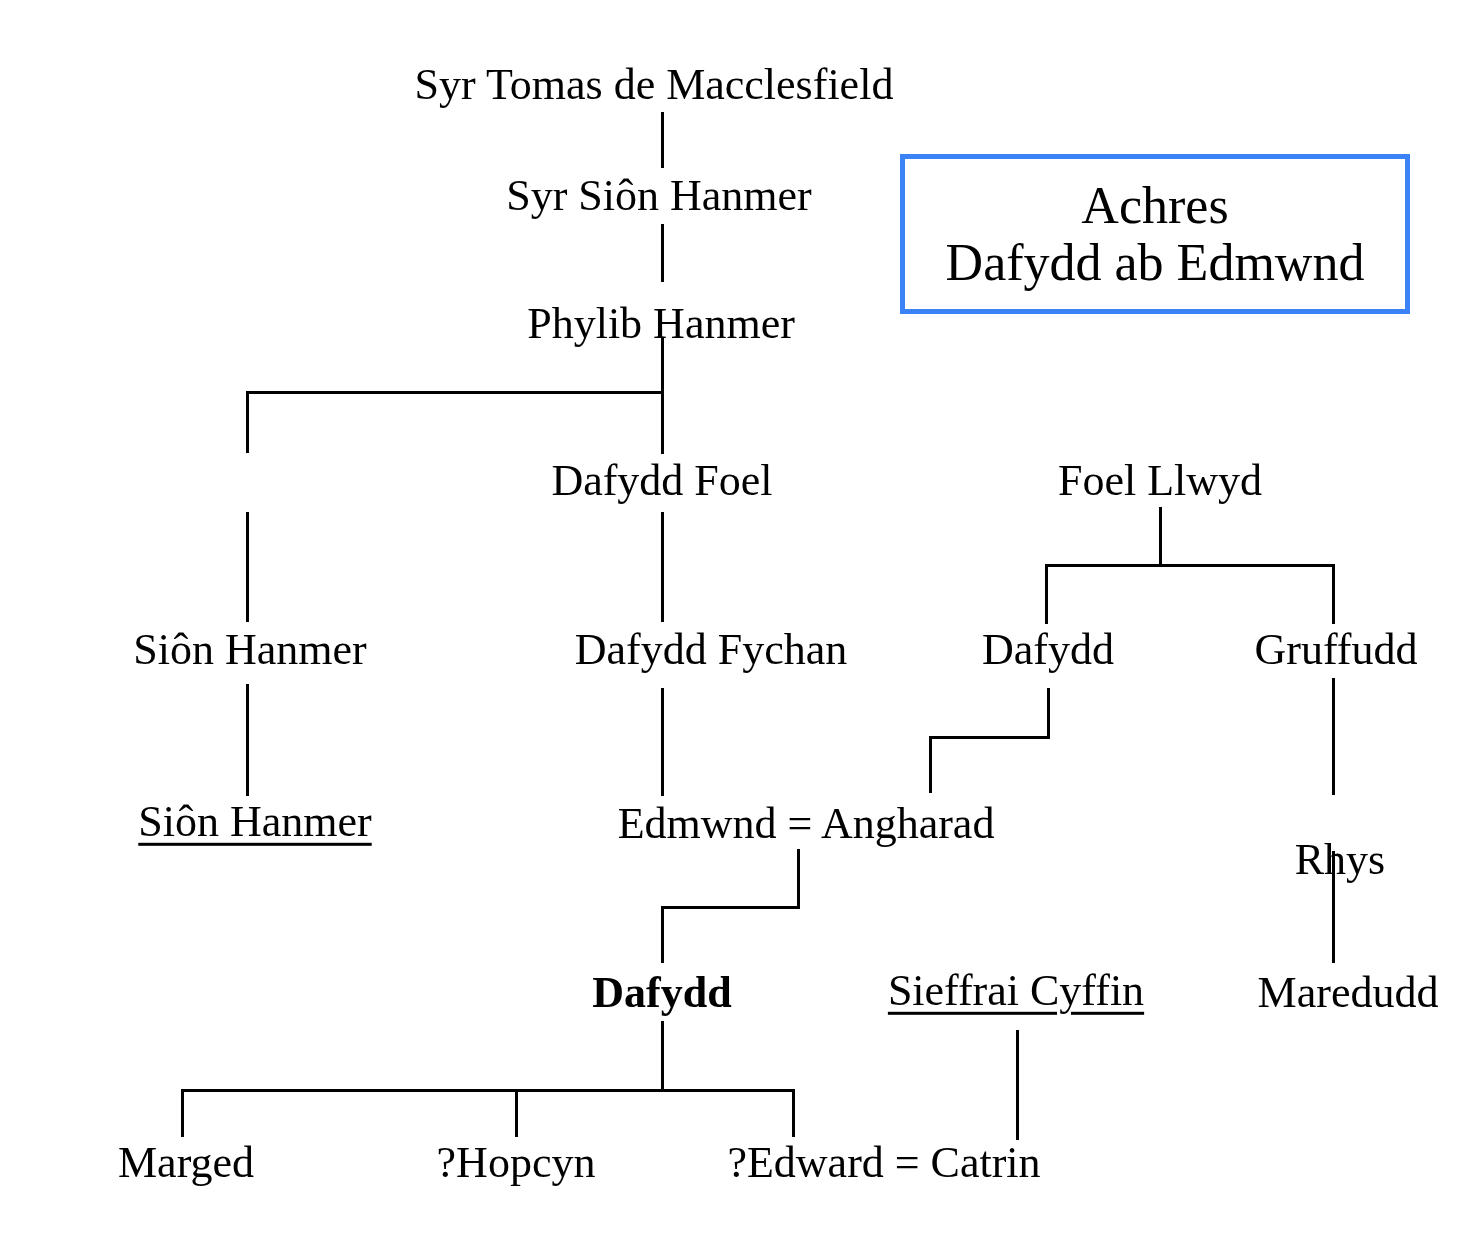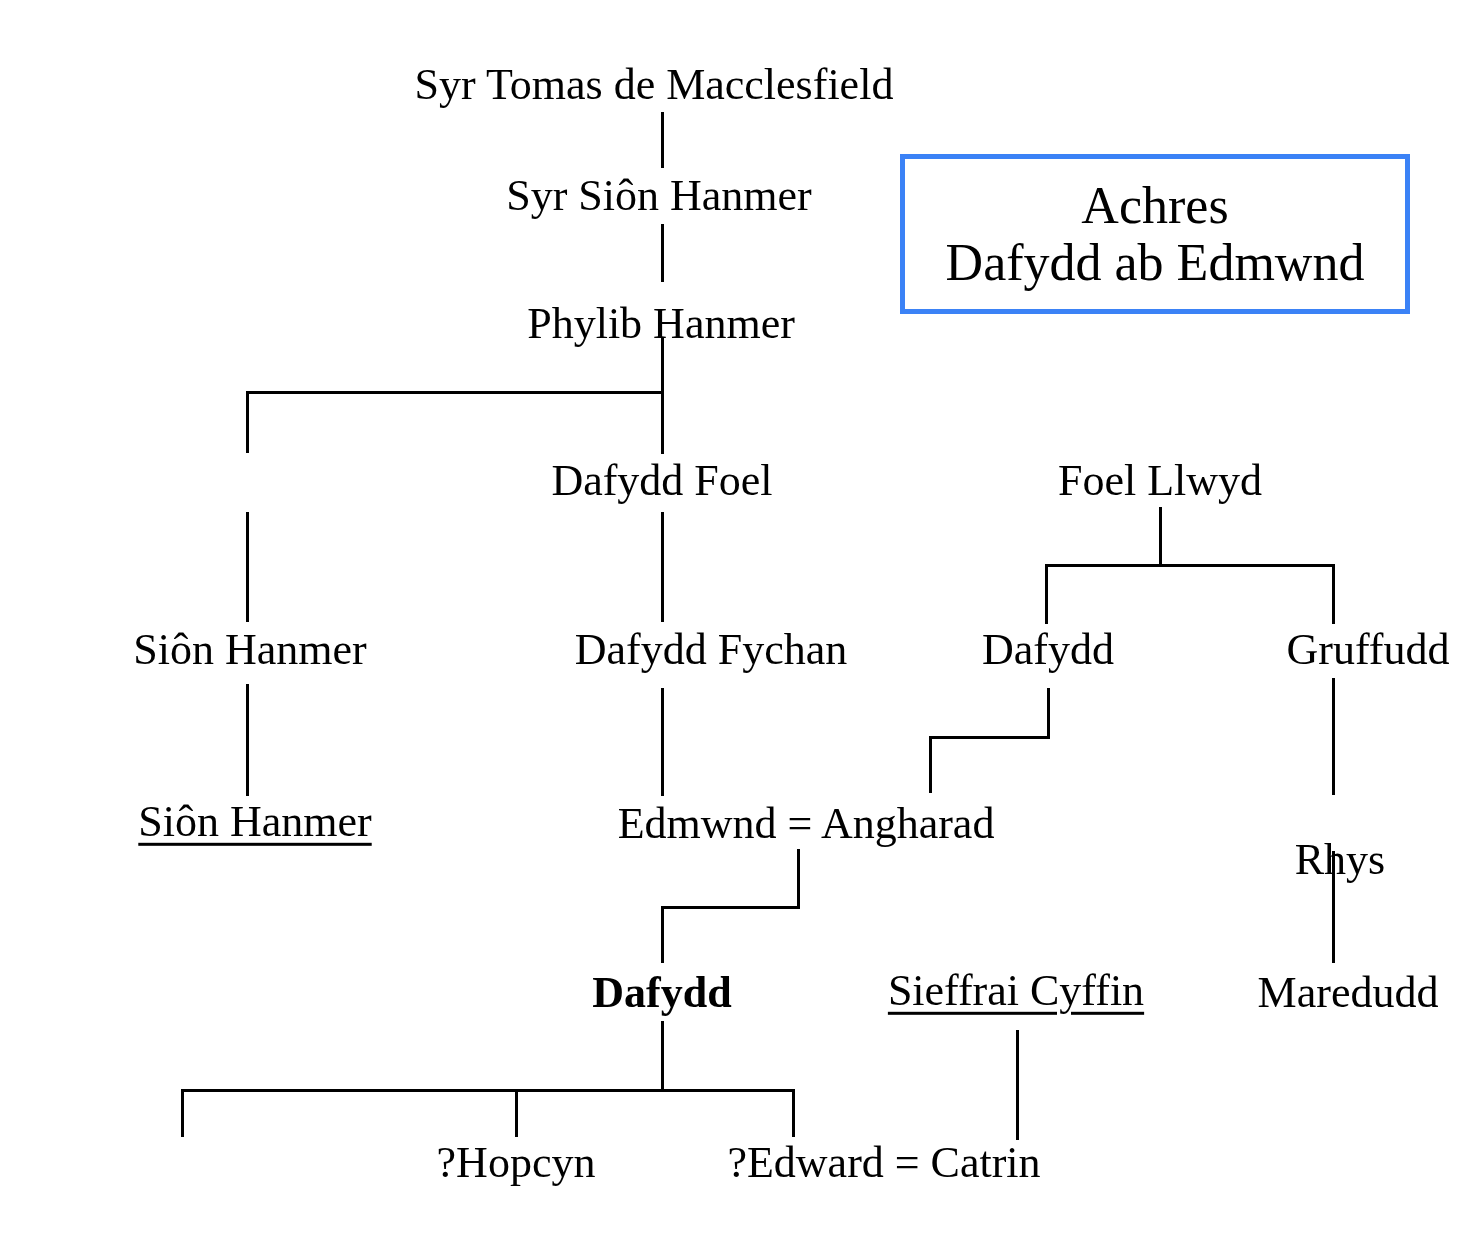--- a/index.html
+++ b/index.html
@@ -96,26 +96,27 @@
   <div class="node" style="left:654px; top:85px;">Syr Tomas de Macclesfield</div>
   <div class="node" style="left:659px; top:196px;">Syr Siôn Hanmer</div>
   <div class="node" style="left:661px; top:308px;margin-top:16px;">Phylib Hanmer</div>
 
   <div class="node" style="left:662px; top:481px;">Dafydd Foel</div>
   <div class="node" style="left:1160px; top:481px;">Foel Llwyd</div>
 
   <div class="node" style="left:250px; top:650px;">Siôn Hanmer</div>
   <div class="node" style="left:663px; top:650px;margin-left:48px;">Dafydd Fychan</div>
   <div class="node" style="left:1048px; top:650px;">Dafydd</div>
-  <div class="node" style="left:1336px; top:650px;margin-left:32px;">Gruffudd</div>
+  <div class="node" style="left:1336px; top:650px;">Gruffudd</div>
 
   <div class="node underline" style="left:255px; top:822px;">Siôn Hanmer</div>
   <div class="node" style="left:806px; top:824px;">Edmwnd = Angharad</div>
   <div class="node" style="left:1340px; top:860px;">Rhys</div>
 
   <div class="node bold" style="left:662px; top:993px;">Dafydd</div>
   <div class="node underline" style="left:1016px; top:991px;">Sieffrai Cyffin</div>
   <div class="node" style="left:1348px; top:993px;">Maredudd</div>
 
+  <div class="node" style="left:186px; top:1163px;">Marged</div>
   <div class="node" style="left:516px; top:1163px;">?Hopcyn</div>
   <div class="node" style="left:884px; top:1163px;">?Edward = Catrin</div>
 
 </div>
 
 </body></html>

